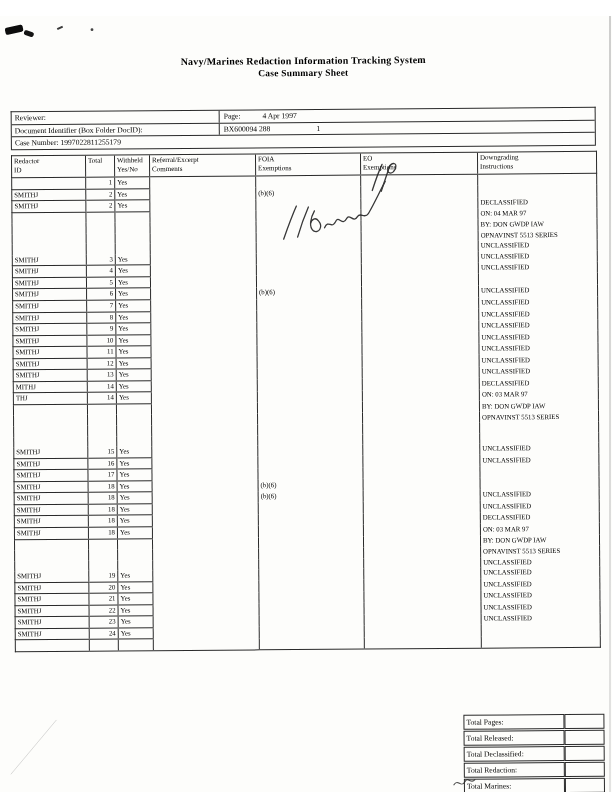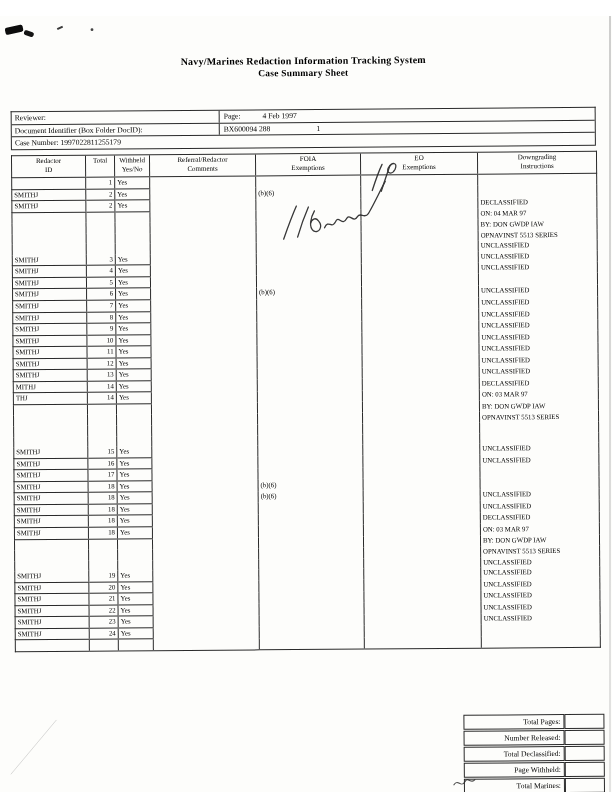--- a/index.html
+++ b/index.html
@@ -24,53 +24,53 @@
   .hfull  { flex:1; padding-left:3px; white-space:nowrap; overflow:hidden; }
   .gap-md { display:inline-block; width:22px; }
   .gap-xl { display:inline-block; width:46px; }
 
   table.main { position:absolute; left:13px; top:137px; width:585px;
                border-collapse:collapse; table-layout:fixed; }
   .main th, .main td { border-left:1px solid #2a2a2a; padding:0 2px;
                overflow:hidden; white-space:nowrap; font-weight:normal; }
   .main th:last-child, .main td:last-child { border-right:1px solid #2a2a2a;font-family:Liberation Serif, serif; }
   .main thead th { border-top:1px solid #2a2a2a; border-bottom:1px solid #2a2a2a;
-               font-size:7px; text-align:center; vertical-align:top;
+               font-size:7px; text-align:left; vertical-align:top;
                height:20px; line-height:8.6px; padding-top:1px; }
   .main td { font-size:6.8px; height:10.55px; line-height:10.5px; vertical-align:middle; }
   .main td.lined { border-bottom:1px solid #2a2a2a; }
   .main tbody tr:last-child td { border-bottom:1px solid #2a2a2a; }
   .c-page { text-align:right; padding-right:4px; }
   .c-release { padding-left:4px; }
   .c-foia, .c-downgrading { padding-left:3px; }
 
   table.totals { position:absolute; left:461px; top:699px;
                  border-collapse:separate; border-spacing:0 1px; font-size:7.6px; }
-  .t-label { width:94px; text-align:right; padding:0 3px 0 2px;
+  .t-label { width:94px; text-align:left; padding:0 3px 0 2px;
              border:1px solid #2a2a2a; height:11px; line-height:11px; white-space:nowrap; }
   .t-value { width:36px; border:1px solid #2a2a2a; height:11px; }
 
   .overlay { position:absolute; left:0; top:0; width:612px; height:792px; pointer-events:none; }
   .right-edge { position:absolute; right:1px; top:0; width:2px; height:100%;
                 background:linear-gradient(#777,#b5b5b5); opacity:.35; }
 </style>
 </head>
 <body>
 
 <div class="page">
   <div class="tilt">
 
     <div class="title1">Navy/Marines Redaction Information Tracking System</div>
     <div class="title2">Case Summary Sheet</div>
 
     <div class="hbox">
       <div class="hrow">
         <div class="hleft">Reviewer:</div>
         <div class="hright">
-          <span>Page:</span><span class="gap-md"></span><span>4 Feb 1997</span>
+          <span>Page:</span><span class="gap-md"></span><span>4 Apr 1997</span>
         </div>
       </div>
       <div class="hrow">
         <div class="hleft">Document Identifier (Box Folder DocID):</div>
         <div class="hright">
           <span>BX600094 288</span><span class="gap-xl"></span><span>1</span>
         </div>
       </div>
       <div class="hrow">
         <div class="hfull">
@@ -98,21 +98,21 @@
             </th>
             <th>
               <div>Total</div>
               <div></div>
             </th>
             <th>
               <div>Withheld</div>
               <div>Yes/No</div>
             </th>
             <th>
-              <div>Referral/Redactor</div>
+              <div>Referral/Excerpt</div>
               <div>Comments</div>
             </th>
             <th>
               <div>FOIA</div>
               <div>Exemptions</div>
             </th>
             <th>
               <div>EO</div>
               <div>Exemptions</div>
             </th>
@@ -504,29 +504,29 @@
         </tbody>
     </table>
 
     <table class="totals">
       <tbody>
           <tr>
             <td class="t-label">Total Pages:</td>
             <td class="t-value"></td>
           </tr>
           <tr>
-            <td class="t-label">Number Released:</td>
+            <td class="t-label">Total Released:</td>
             <td class="t-value"></td>
           </tr>
           <tr>
             <td class="t-label">Total Declassified:</td>
             <td class="t-value"></td>
           </tr>
           <tr>
-            <td class="t-label">Page Withheld:</td>
+            <td class="t-label">Total Redaction:</td>
             <td class="t-value"></td>
           </tr>
           <tr>
             <td class="t-label">Total Marines:</td>
             <td class="t-value"></td>
           </tr>
         </tbody>
     </table>
 
     <svg class="overlay" viewBox="0 0 612 792" xmlns="http://www.w3.org/2000/svg">

